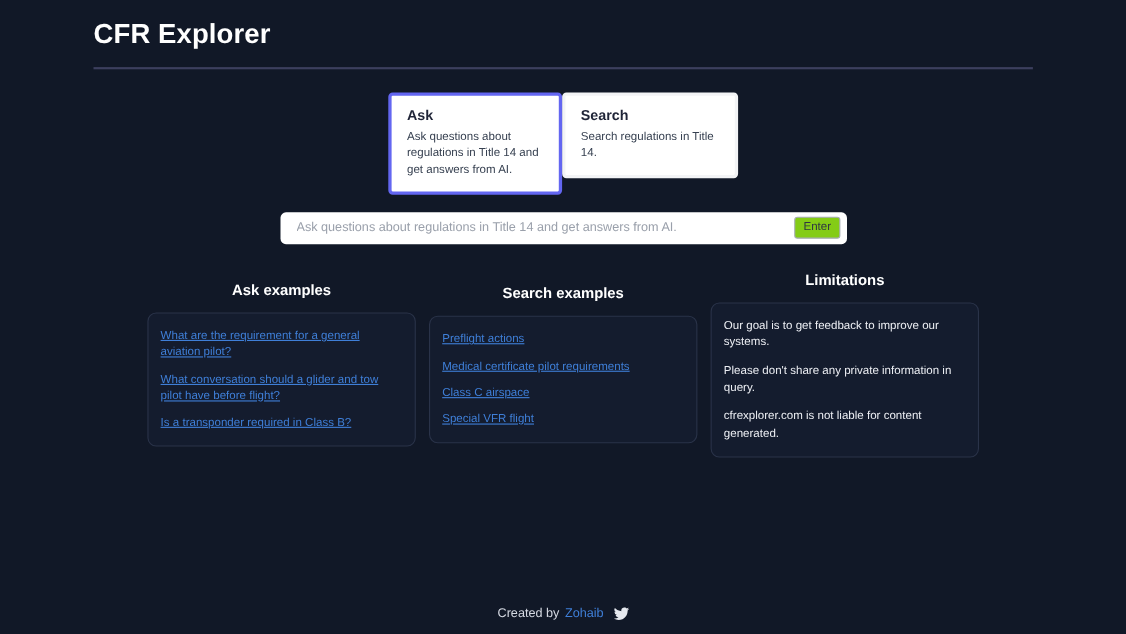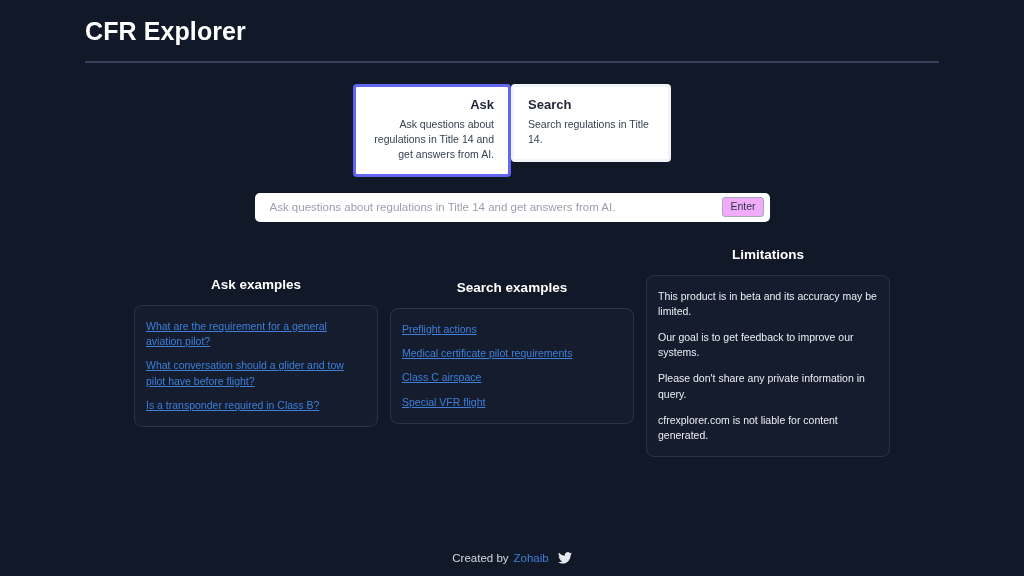--- a/index.html
+++ b/index.html
@@ -52,21 +52,20 @@
     border-radius: 4px;
     padding: 10px 14px 12px 14px;
     cursor: pointer;
     position: relative;
   }
   .tab-card.ask {
     width: 158px;
     border: 3px solid #6366f1;
     min-height: 74px;
     z-index: 2;
-    text-align: right;
   }
   .tab-card.search {
     width: 160px;
     border: 3px solid #f3f4f6;
     min-height: 70px;
     margin-left: 0px;
   }
   .tab-title {
     font-size: 13px;
     font-weight: 700;
@@ -103,21 +102,21 @@
     font-family: "Liberation Sans", sans-serif;
     font-size: 11.5px;
     color: #1f2437;
     height: 100%;
   }
   .query-input::placeholder { color: #9aa0ab; }
   .enter-btn {
     font-family: "Liberation Sans", sans-serif;
     font-size: 10.5px;
     color: #2f3542;
-    background: #f0abfc;
+    background: #84cc16;
     border: 1px solid #a7acb6;
     border-radius: 3px;
     padding: 2px 7px;
     cursor: pointer;
     line-height: 1.3;
   }
 
   
   .columns {
     display: flex;
@@ -231,21 +230,20 @@
       <a class="example-link">Preflight actions</a>
       <a class="example-link">Medical certificate pilot requirements</a>
       <a class="example-link">Class C airspace</a>
       <a class="example-link">Special VFR flight</a>
     </div>
   </div>
 
   <div class="column">
     <div class="column-title">Limitations</div>
     <div class="panel">
-      <p class="limitation-line">This product is in beta and its accuracy may be limited.</p>
       <p class="limitation-line">Our goal is to get feedback to improve our systems.</p>
       <p class="limitation-line">Please don't share any private information in query.</p>
       <p class="limitation-line">cfrexplorer.com is not liable for content generated.</p>
     </div>
   </div>
 
 </div>
 
 <div class="footer">
   <span>Created by</span>

